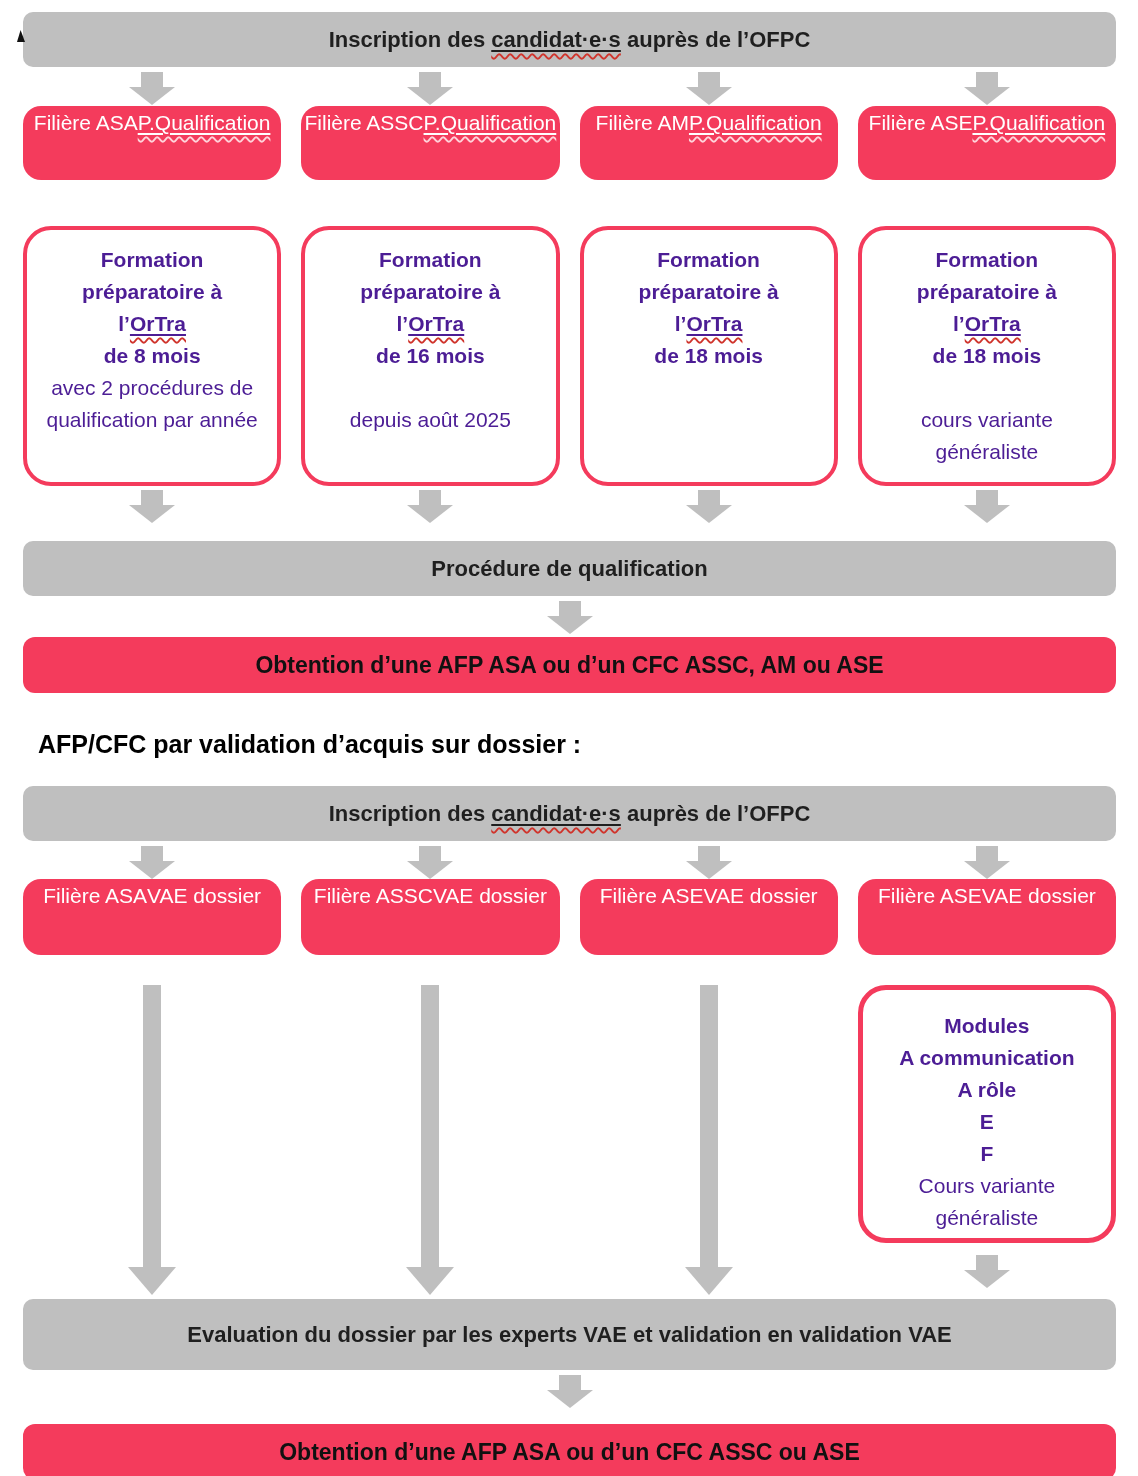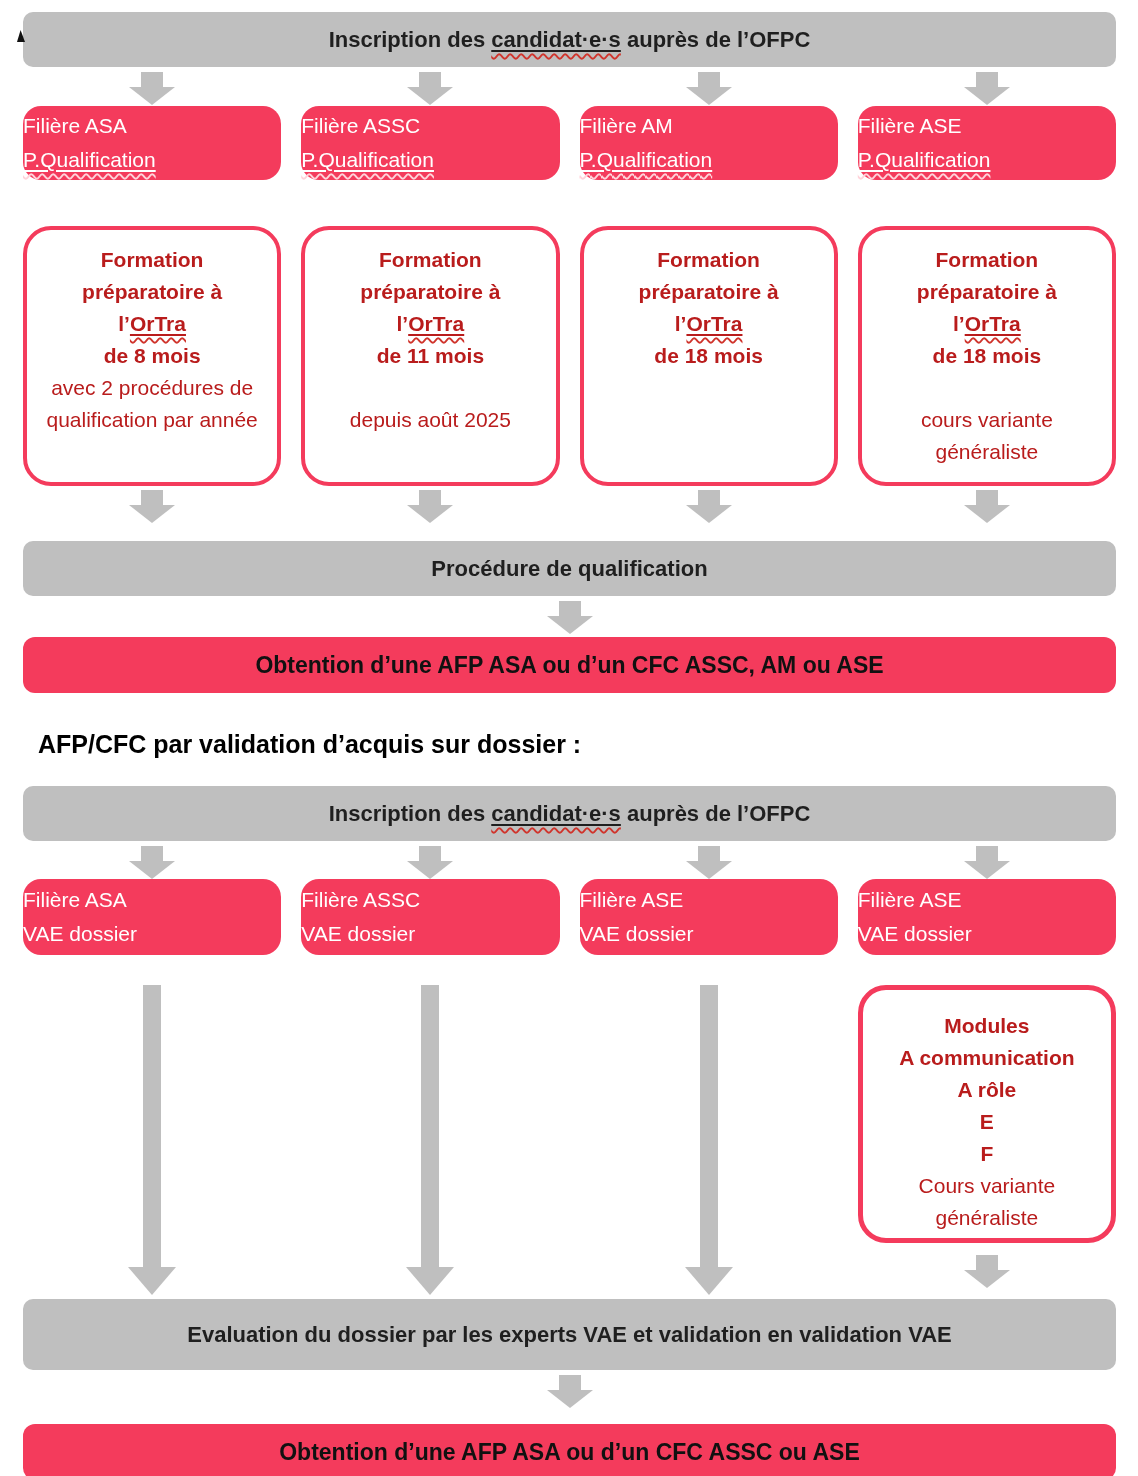--- a/index.html
+++ b/index.html
@@ -58,40 +58,40 @@
     gap: 20px;
   }
 
   .cell { display: flex; flex-direction: column; }
 
   
   .rbox {
     background: var(--accent_red, #F43B5C);
     border-radius: 18px;
     color: #ffffff;
+    text-align: center;
     font-size: 21px;
     line-height: 34px;
     height: 74px;
     display: flex;
-    flex-direction: column;
     justify-content: center;
   }
   .rbox2 { height: 76px; }
 
   
   .fbox {
     background: #ffffff;
     border: 4px solid var(--accent_red, #F43B5C);
     border-radius: 28px;
     height: 260px;
     padding: 14px 8px 0;
     text-align: center;
     font-size: 21px;
     line-height: 32px;
-    color: #b91c1c;
+    color: #4c1d95;
   }
   .fbox .b { font-weight: bold; }
   .fbox .note { font-weight: normal; }
   .line-gap { height: 32px; }
 
   .modules-box {
     border-width: 5px;
     border-radius: 28px;
     height: 258px;
     width: 100%;
@@ -222,21 +222,21 @@
         <div class="b">Formation</div>
         <div class="b">préparatoire à</div>
         <div class="b"><span>l’</span><span class="u-solid"><span class="u-wavy wavy-red">OrTra</span></span></div>
         <div class="b">de 8 mois</div>
         <div class="note">avec 2 procédures de qualification par année</div>
       </div>
       <div class="fbox">
         <div class="b">Formation</div>
         <div class="b">préparatoire à</div>
         <div class="b"><span>l’</span><span class="u-solid"><span class="u-wavy wavy-red">OrTra</span></span></div>
-        <div class="b">de 11 mois</div>
+        <div class="b">de 16 mois</div>
         <div class="line-gap"></div>
         <div class="note">depuis août 2025</div>
       </div>
       <div class="fbox">
         <div class="b">Formation</div>
         <div class="b">préparatoire à</div>
         <div class="b"><span>l’</span><span class="u-solid"><span class="u-wavy wavy-red">OrTra</span></span></div>
         <div class="b">de 18 mois</div>
       </div>
       <div class="fbox">

